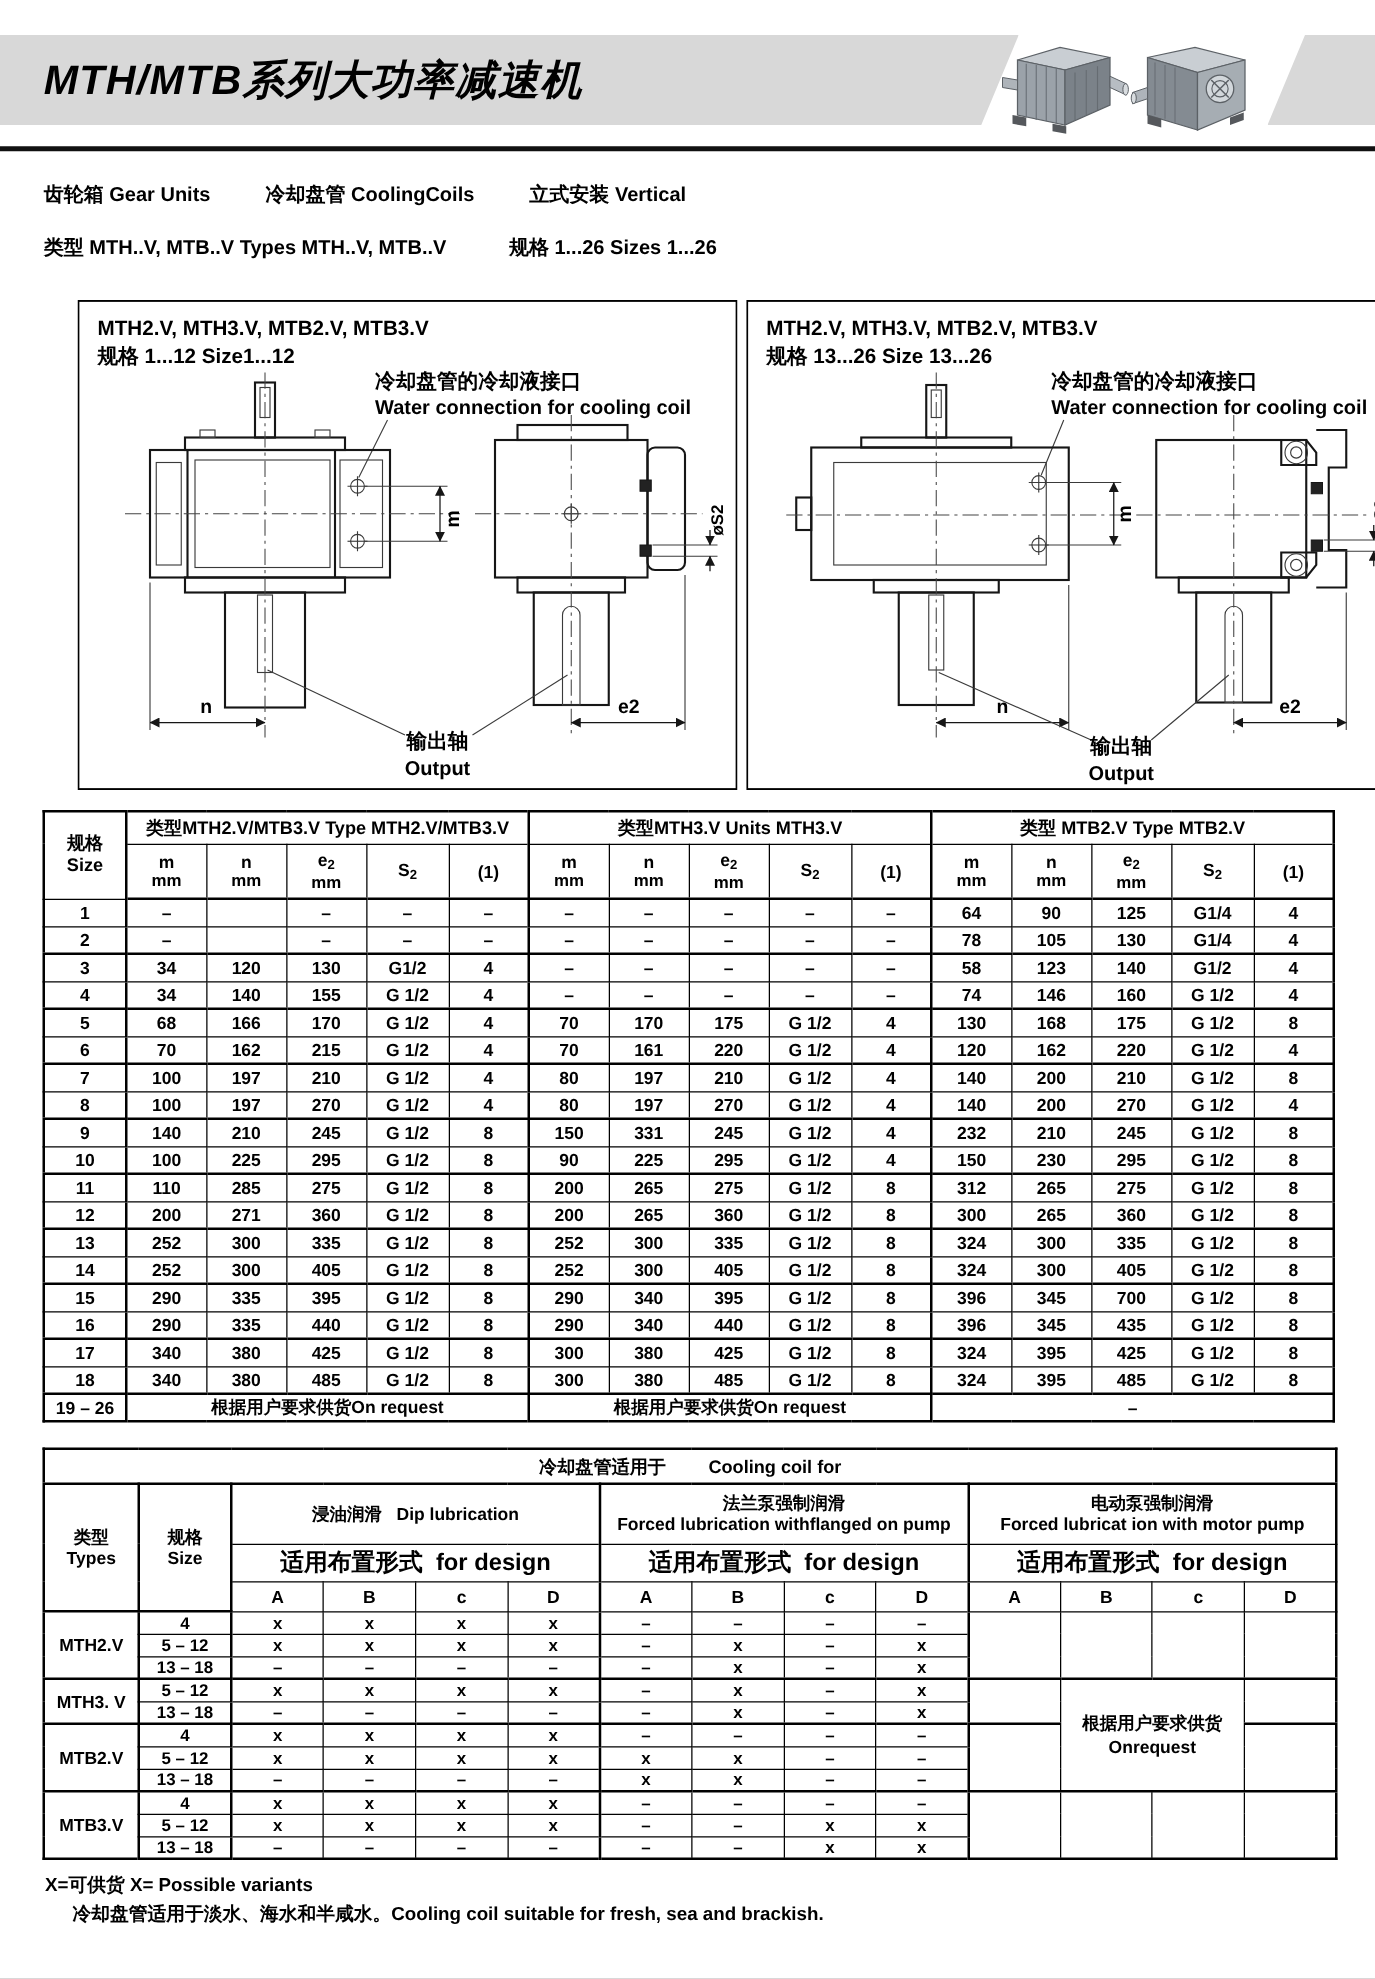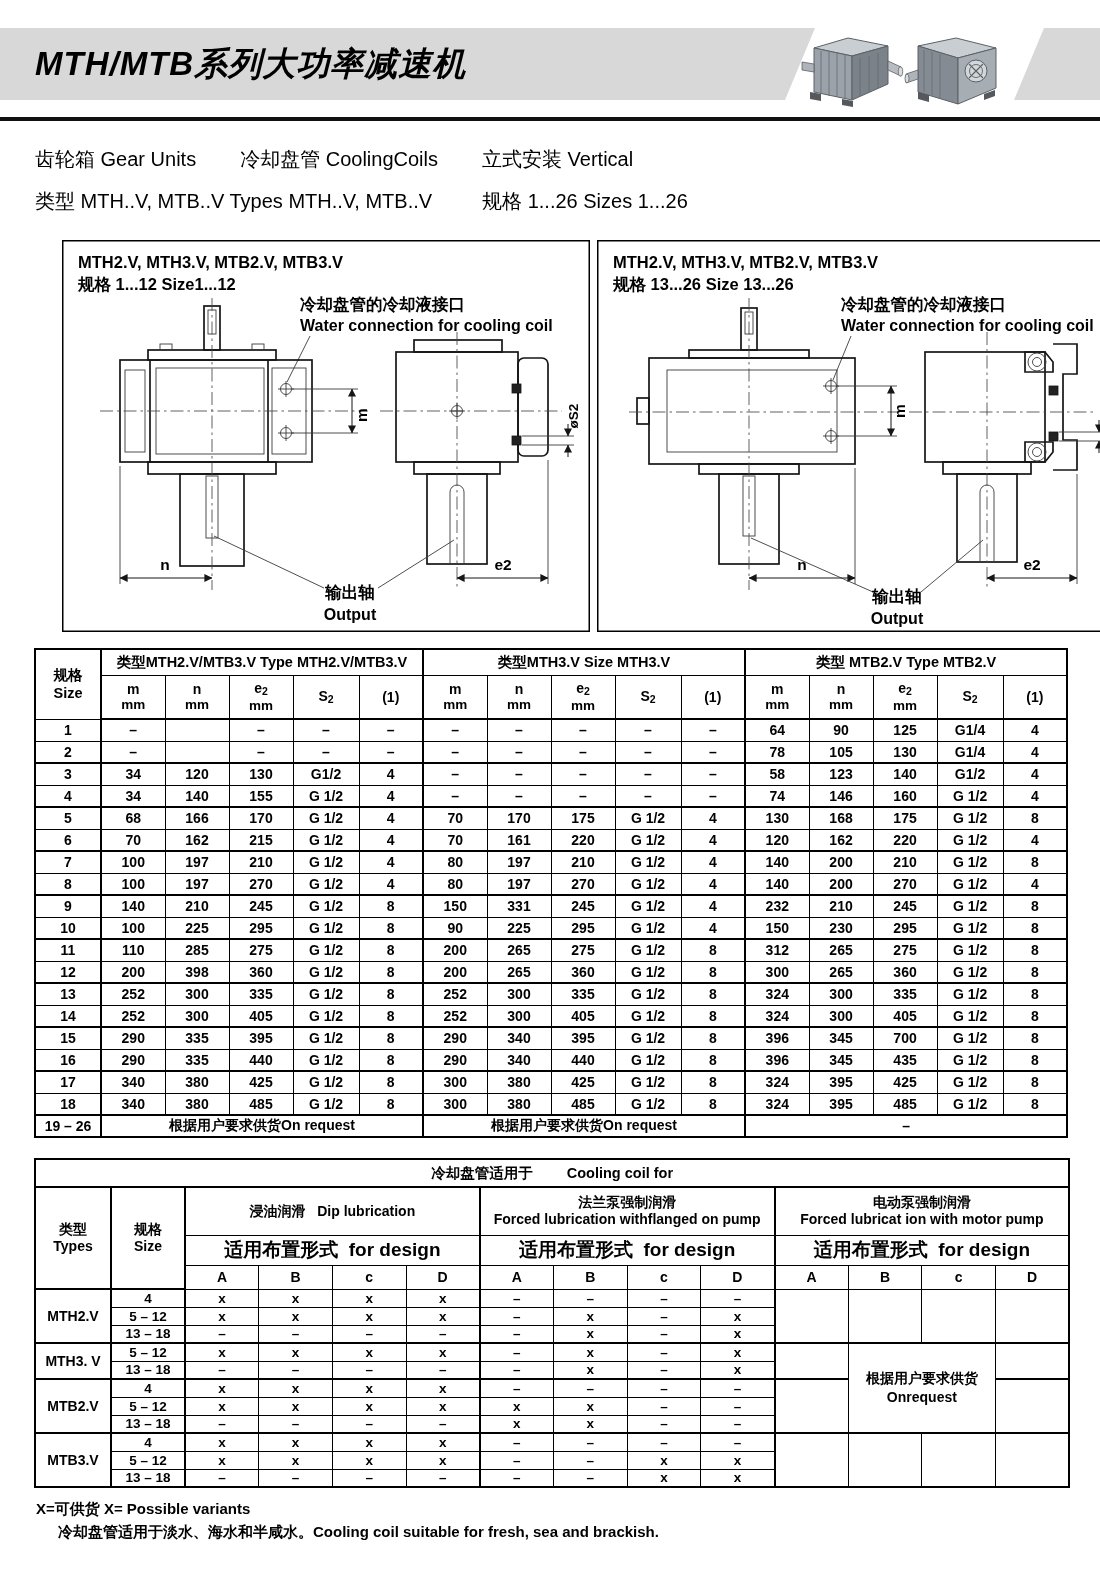--- a/index.html
+++ b/index.html
@@ -13,21 +13,21 @@
   
   .banner-band { position: absolute; left: 0; top: 28px; width: 815px; height: 72px;
     background: #d8d8d8; clip-path: polygon(0 0, 100% 0, calc(100% - 30px) 100%, 0 100%); }
   .banner-band-right { position: absolute; left: 1014px; top: 28px; width: 90px; height: 72px;
     background: #d8d8d8; clip-path: polygon(30px 0, 100% 0, 100% 100%, 0 100%); }
   .page-title { position: absolute; left: 35px; top: 28px; height: 56px; line-height: 72px;
     font-size: 33px; font-weight: 700; font-style: italic; letter-spacing: 1px; }
   .gear-illos { position: absolute; left: 800px; top: 16px; width: 212px; height: 102px; display: flex; }
   .top-rule { position: absolute; left: 0; top: 117px; width: 1100px; height: 4px; background: #111; }
 
-  .subline { position: absolute; left: 35px; display: flex; font-size: 20px; font-weight: 400; white-space: nowrap; }
+  .subline { position: absolute; left: 35px; display: flex; font-size: 16px; font-weight: 700; white-space: nowrap; }
   .subline1 { top: 146px; gap: 44px; }
   .subline2 { top: 188px; gap: 50px; }
 
   
   .panels { position: absolute; left: 30px; top: 240px; display: flex; gap: 7px; margin-left: 32px; }
   .panel { background: #fff; }
   svg text { fill: #000; }
   .t1 { font: 700 16.5px "Liberation Sans", sans-serif; }
   .t2 { font: 700 16px "Liberation Sans", sans-serif; }
   .dt { font: 700 15.5px "Liberation Sans", sans-serif; }
@@ -330,21 +330,21 @@
         <col style="width:66px">
         <col style="width:64px">
     </colgroup>
     <thead>
       <tr class="h1">
         <th rowspan="2" class="vr sizeh">
           <div>规格</div>
           <div>Size</div>
         </th>
         <th colspan="5" class="vr">类型MTH2.V/MTB3.V Type MTH2.V/MTB3.V</th>
-        <th colspan="5" class="vr">类型MTH3.V  Size MTH3.V</th>
+        <th colspan="5" class="vr">类型MTH3.V  Units MTH3.V</th>
         <th colspan="5">类型 MTB2.V  Type MTB2.V</th>
       </tr>
       <tr class="h2 rhb" id="main-subhead">
           <th>
             <div class="l1">m</div>
             <div class="l2">mm</div>
           </th>
           <th>
             <div class="l1">n</div>
             <div class="l2">mm</div>
@@ -592,21 +592,21 @@
           <td class="vr">8</td>
           <td>312</td>
           <td>265</td>
           <td>275</td>
           <td>G 1/2</td>
           <td class="vr">8</td>
         </tr>
         <tr class="rhb">
           <td class="vr">12</td>
           <td>200</td>
-          <td>398</td>
+          <td>271</td>
           <td>360</td>
           <td>G 1/2</td>
           <td class="vr">8</td>
           <td>200</td>
           <td>265</td>
           <td>360</td>
           <td>G 1/2</td>
           <td class="vr">8</td>
           <td>300</td>
           <td>265</td>

